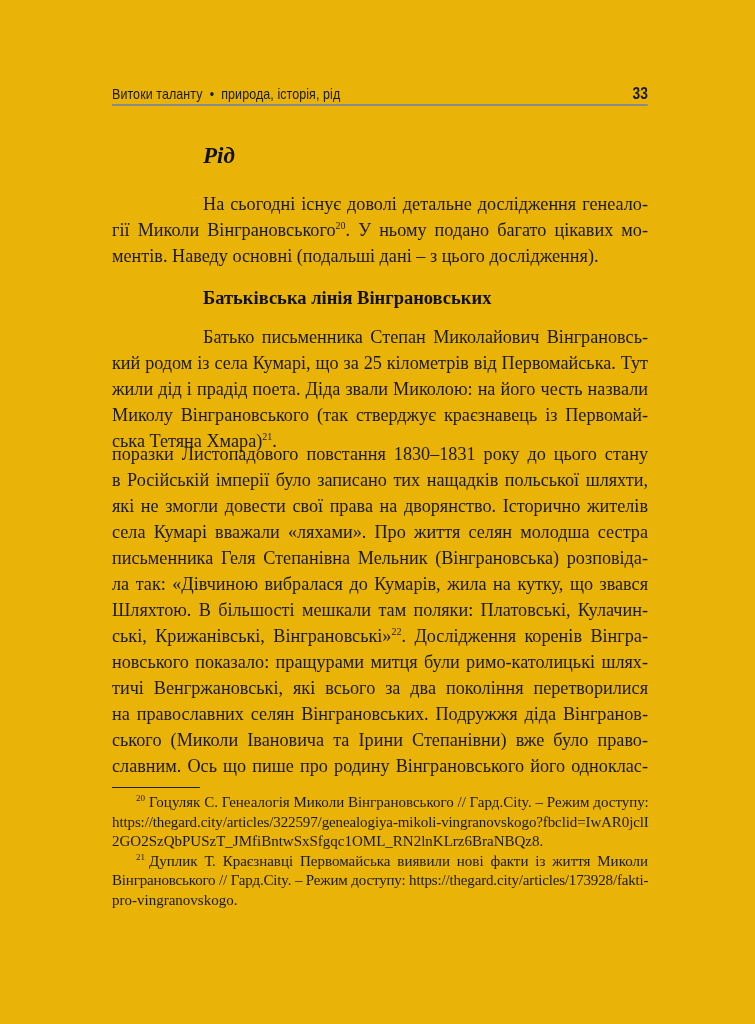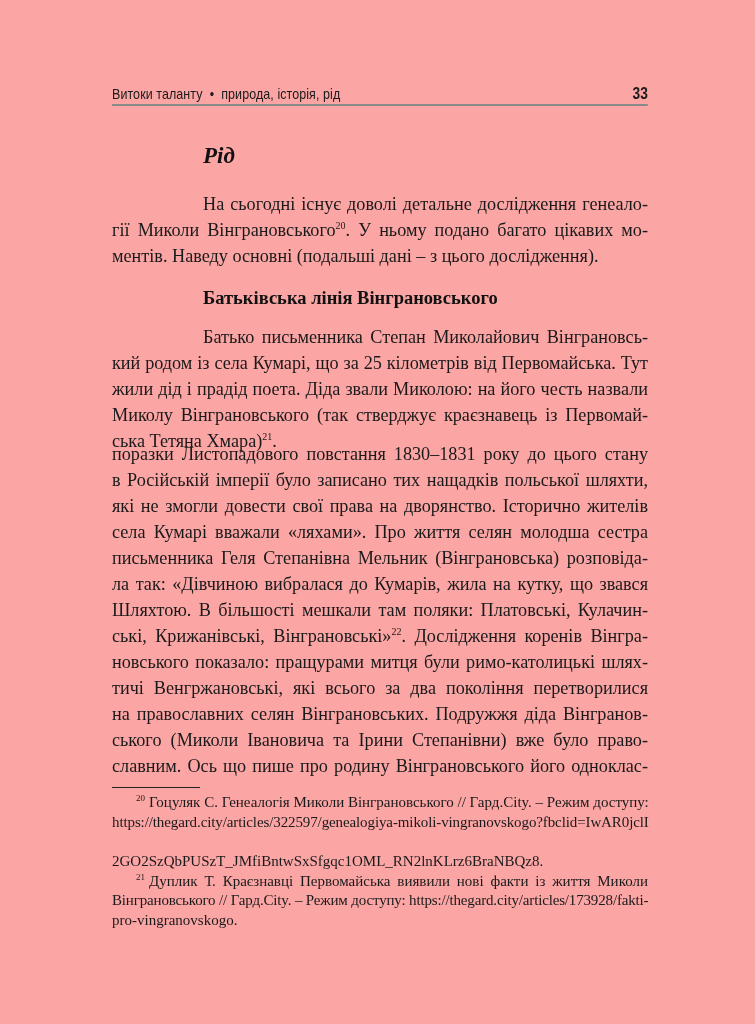--- a/index.html
+++ b/index.html
@@ -1,17 +1,17 @@
 <!DOCTYPE html>
 <html><head>
 <meta charset="utf-8">
 <style>
   html, body { margin: 0; padding: 0; background: #ffffff; }
   body { width: 755px; height: 1024px; position: relative; overflow: hidden; }
-  .page { position: absolute; left: 0; top: 0; width: 755px; height: 1024px; background: #fca5a5; }
+  .page { position: absolute; left: 0; top: 0; width: 755px; height: 1024px; background: #eab308; }
 
   .running-header {
     position: absolute; left: 112px; top: 82px; width: 536px; height: 22px;
     border-bottom: 2px solid #8a8a8a;
     font-family: "Liberation Sans", sans-serif;
     font-size: 14.5px; color: #1a1a1a;
     display: flex; justify-content: space-between; align-items: flex-end;
     transform: scaleX(0.86); transform-origin: left top; width: 623px;
   }
   .running-header .title { padding-bottom: 2px; letter-spacing: 0.1px; }
@@ -68,21 +68,21 @@
   </div>
 
   <div class="section-title">Рід</div>
 
   <div class="para p1">
     <span class="line indent-big" style="white-space: nowrap;"><span>На сьогодні існує доволі детальне дослідження генеало-</span></span>
     <span class="line" style="white-space: nowrap;"><span>гії Миколи Вінграновського</span><sup>20</sup><span>. У ньому подано багато цікавих мо-</span></span>
     <span class="line last" style="white-space: nowrap;"><span>ментів. Наведу основні (подальші дані – з цього дослідження).</span></span>
   </div>
 
-  <div class="subsection-title">Батьківська лінія Вінграновського</div>
+  <div class="subsection-title">Батьківська лінія Вінграновських</div>
 
   <div class="para p2">
     <span class="line indent-big" style="white-space: nowrap;"><span>Батько письменника Степан Миколайович Вінграновсь-</span></span>
     <span class="line" style="white-space: nowrap;"><span>кий родом із села Кумарі, що за 25 кілометрів від Первомайська. Тут</span></span>
     <span class="line" style="white-space: nowrap;"><span>жили дід і прадід поета. Діда звали Миколою: на його честь назвали</span></span>
     <span class="line" style="white-space: nowrap;"><span>Миколу Вінграновського (так стверджує краєзнавець із Первомай-</span></span>
     <span class="line last" style="white-space: nowrap;"><span>ська Тетяна Хмара)</span><sup>21</sup><span>.</span></span>
   </div>
 
   <div class="para p3">
@@ -100,21 +100,21 @@
     <span class="line" style="white-space: nowrap;"><span>ського (Миколи Івановича та Ірини Степанівни) вже було право-</span></span>
     <span class="line" style="white-space: nowrap;"><span>славним. Ось що пише про родину Вінграновського його однoклас-</span></span>
   </div>
 
   <div class="footnote-rule"></div>
 
   <div class="footnotes">
     <div class="fn">
       <span class="line first" style="white-space: nowrap;"><sup>20</sup><span>Гоцуляк С. Генеалогія Миколи Вінграновського // Гард.City. – Режим доступу:</span></span>
       <span class="line" style="white-space: nowrap; letter-spacing: -0.11px;"><span>https://thegard.city/articles/322597/genealogiya-mikoli-vingranovskogo?fbclid=IwAR0jclI</span></span>
-      <span class="line last" style="white-space: nowrap; margin-top: 20px;"><span>2GO2SzQbPUSzT_JMfiBntwSxSfgqc1OML_RN2lnKLrz6BraNBQz8.</span></span>
+      <span class="line last" style="white-space: nowrap;"><span>2GO2SzQbPUSzT_JMfiBntwSxSfgqc1OML_RN2lnKLrz6BraNBQz8.</span></span>
     </div>
     <div class="fn">
       <span class="line first" style="white-space: nowrap;"><sup>21</sup><span>Дуплик Т. Краєзнавці Первомайська виявили нові факти із життя Миколи</span></span>
       <span class="line" style="white-space: nowrap; letter-spacing: -0.16px;"><span>Вінграновського // Гард.City. – Режим доступу: https://thegard.city/articles/173928/fakti-</span></span>
       <span class="line last" style="white-space: nowrap;"><span>pro-vingranovskogo.</span></span>
     </div>
   </div>
 
 </div>
 

